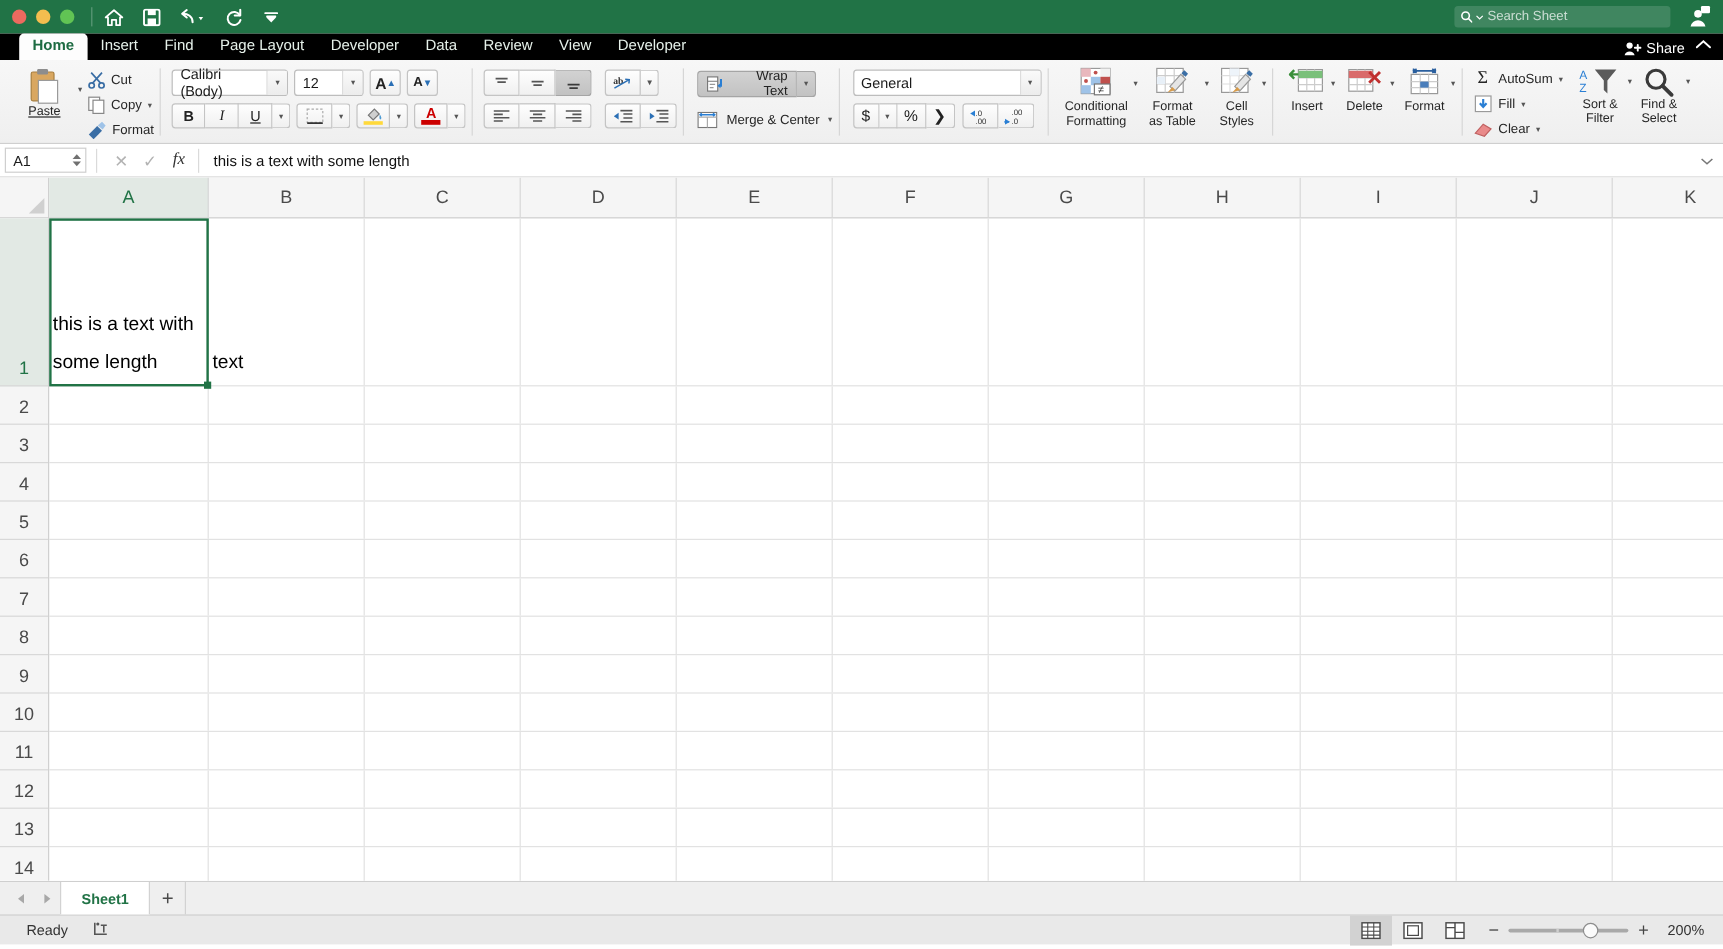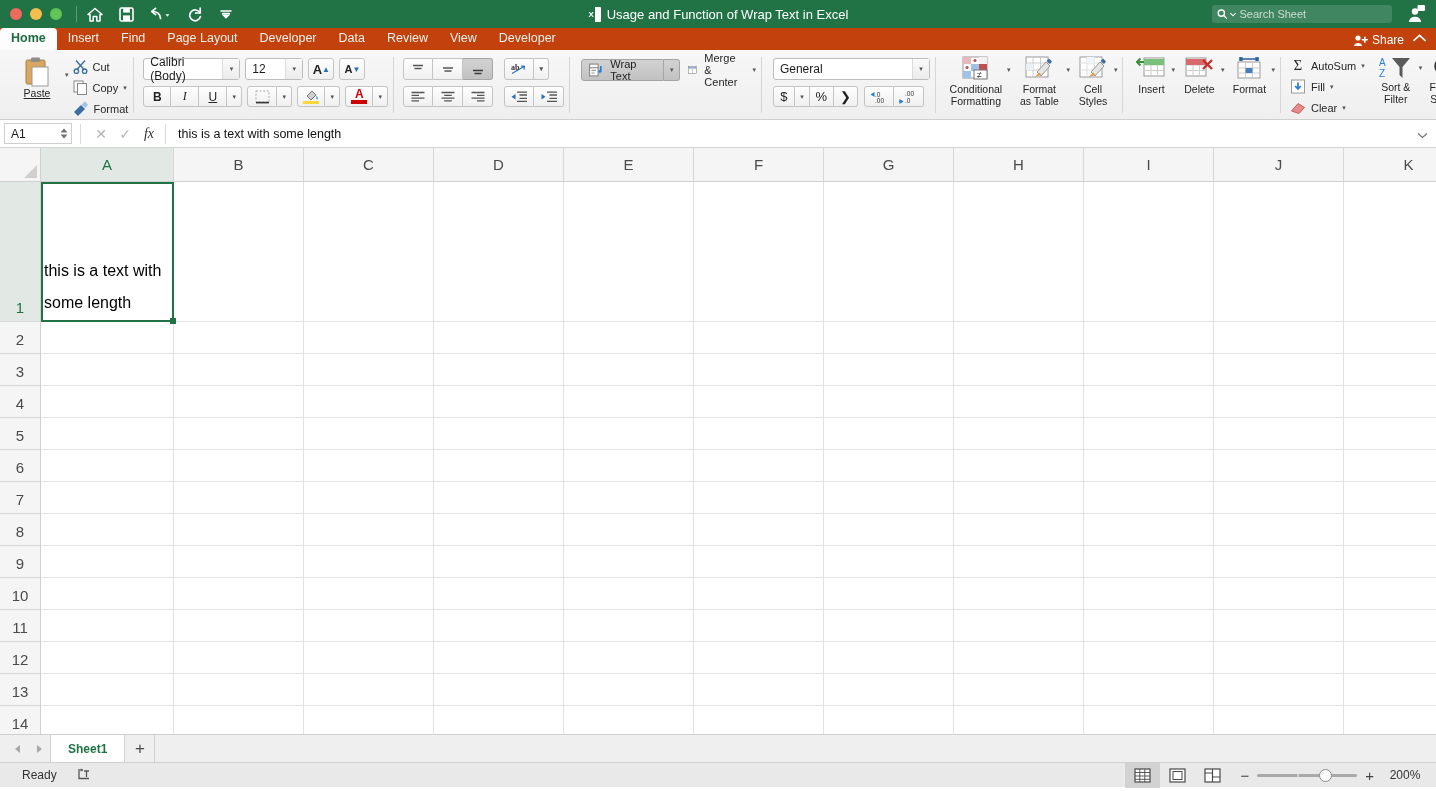--- a/index.html
+++ b/index.html
@@ -44,22 +44,22 @@
   }
   .search-input {
     background: transparent; border: none; outline: none; color: #fff;
     font-size: 11px; font-family: inherit; width: 100%;
   }
   .search-input::placeholder { color: rgba(255,255,255,.72); }
   .person-ico { position: absolute; right: 10px; top: 4px; }
 
   
   .tabbar {
-    height: 22px; background: #c2410c; display: flex; align-items: flex-end;
-    position: relative; padding-left: 0;
+    height: 22px; background: #000000; display: flex; align-items: flex-end;
+    position: relative; padding-left: 16px;
   }
   .tab {
     font-size: 12.5px; color: #e6f1ea; padding: 3px 11px 4px;
     cursor: pointer; line-height: 15px; white-space: nowrap;
   }
   .tab.active {
     background: #fdfdfd; color: #1d6b42; font-weight: bold;
     border-radius: 4px 4px 0 0;
   }
   .share {
@@ -252,24 +252,20 @@
           <path d="M12.8 5.6 A5.4 5.4 0 1 0 13.4 9.6" fill="none" stroke="#fff" stroke-width="1.7" stroke-linecap="round"></path>
           <path d="M13.2 1.2 L13.2 6.0 L8.6 6.0" fill="none" stroke="#fff" stroke-width="1.7" stroke-linecap="round" stroke-linejoin="round"></path>
         </svg>
     </span>
     <span class="qat-btn">
       <svg width="14" height="12" viewBox="0 0 14 12">
           <path d="M2 3 L12 3 M3.5 5.6 L10.5 5.6 M7 9.6 L4.6 7.2 L9.4 7.2 Z" stroke="#fff" stroke-width="1.5" fill="#fff" stroke-linecap="round"></path>
         </svg>
     </span>
   </div>
-  <div class="title">
-    <span class="xl-badge"></span>
-    <span>Usage and Function of Wrap Text in Excel</span>
-  </div>
   <div class="search-wrap">
     <svg width="12" height="12" viewBox="0 0 12 12">
         <circle cx="5" cy="5" r="3.6" fill="none" stroke="#fff" stroke-width="1.5"></circle>
         <path d="M7.8 7.8 L11 11" stroke="#fff" stroke-width="1.5" stroke-linecap="round"></path>
       </svg>
     <svg width="7" height="5" viewBox="0 0 7 5">
         <path d="M0.5 1 L3.5 4 L6.5 1" fill="none" stroke="#fff" stroke-width="1.2"></path>
       </svg>
     <input class="search-input" placeholder="Search Sheet" style="">
   </div>
@@ -479,21 +475,21 @@
                 <path d="M7 1.2 L17 1.2 M9.5 4 L17 4 M9.5 7.4 L17 7.4 M7 10.4 L17 10.4" stroke="#555" stroke-width="1.3"></path>
                 <path d="M1.5 3 L5.5 5.8 L1.5 8.6 Z" fill="#2a6fb5"></path>
               </svg>
           </div>
         </div>
       </div>
     </div>
   </div>
 
   <div class="grp" style="padding-left:12px;">
-    <div style="display:flex;gap:8px;padding-top:5px;">
+    <div style="display:flex;flex-direction:column;gap:8px;padding-top:5px;text-align:right;">
       <div class="seg">
         <div class="ctl-btn on" style="height:22px;padding:0 7px;gap:5px;justify-content:flex-start;width:83px;">
           <svg width="17" height="14" viewBox="0 0 17 14">
               <rect x="0.7" y="0.7" width="9" height="12.6" fill="#fff" stroke="#777"></rect>
               <path d="M0.7 4.6 L9.7 4.6" stroke="#777"></path>
               <path d="M2.6 7.4 L7.4 7.4 M2.6 10.2 L6 10.2" stroke="#999" stroke-width="1.1"></path>
               <path d="M12.6 2.6 L12.6 8.6 L10.6 8.6" stroke="#2a7fd4" stroke-width="1.8" fill="none"></path>
               <path d="M12.2 6.4 L9.4 8.6 L12.2 10.8 Z" fill="#2a7fd4"></path>
             </svg>
           <span>Wrap Text</span>
@@ -749,20 +745,23 @@
       <div class="rowcell" style="height: 32px;">14</div>
     </div>
   <div class="cells" id="cells">
       <div class="selbox" style="left: 0px; top: 0px; width: 133px; height: 140px;">
         <div class="fillh"></div>
       </div>
       <div class="gridrow" style="height: 140px;">
         <div class="cell" style="width: 133px;">
           <span class="celltext" style="white-space: pre-wrap; width: 125px;">this is a text with some length</span>
         </div>
+        <div class="cell" style="width: 130px;">
+          <span class="celltext" style="white-space: nowrap;">text</span>
+        </div>
         <div class="cell" style="width: 130px;"></div>
         <div class="cell" style="width: 130px;"></div>
         <div class="cell" style="width: 130px;"></div>
         <div class="cell" style="width: 130px;"></div>
         <div class="cell" style="width: 130px;"></div>
         <div class="cell" style="width: 130px;"></div>
         <div class="cell" style="width: 130px;"></div>
         <div class="cell" style="width: 130px;"></div>
         <div class="cell" style="width: 130px;"></div>
       </div>

